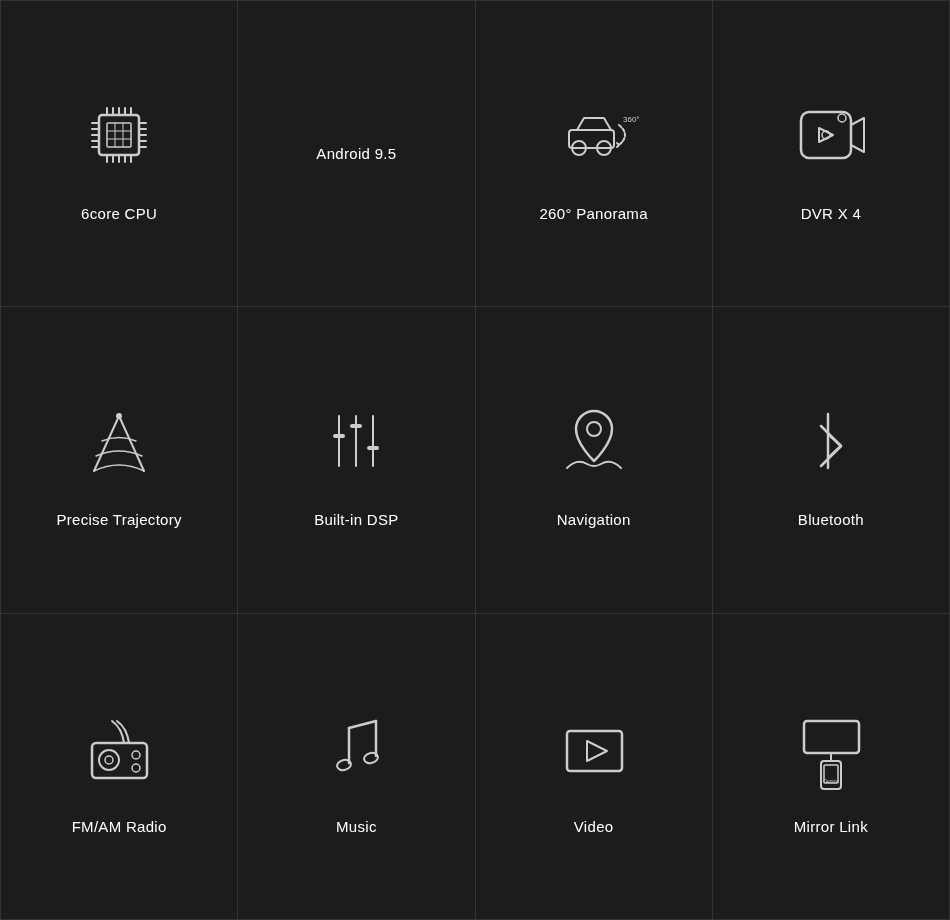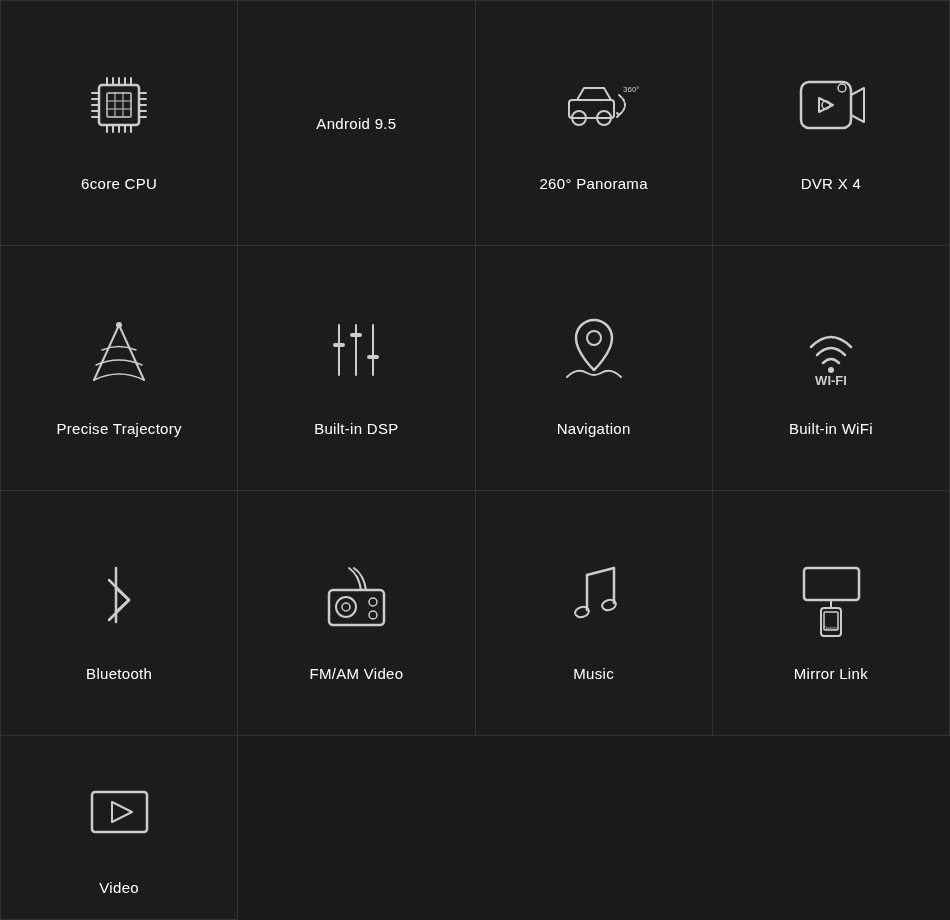--- a/index.html
+++ b/index.html
@@ -192,35 +192,20 @@
 
         <path d="M45,15 C35,15 27,23 27,33 C27,48 45,65 45,65 C45,65 63,48 63,33 C63,23 55,15 45,15 Z" stroke-width="2.5"></path>
         <circle cx="45" cy="33" r="7" stroke-width="2"></circle>
 
         <path d="M18,72 Q28,62 38,68 Q45,72 52,68 Q62,62 72,72" stroke-width="2" fill="none"></path>
       </svg>
     </div>
     <span class="label">Navigation</span>
   </div>
 
-  <div class="cell">
-    <div class="icon-area">
-      <svg width="90" height="90" viewBox="0 0 90 90">
-
-        <path d="M25,42 Q45,22 65,42" stroke-width="2.5" fill="none"></path>
-        <path d="M31,50 Q45,36 59,50" stroke-width="2.5" fill="none"></path>
-        <path d="M37,58 Q45,50 53,58" stroke-width="2.5" fill="none"></path>
-
-        <circle cx="45" cy="65" r="3" fill="#cccccc" stroke="none"></circle>
-
-        <text x="45" y="80" text-anchor="middle" fill="#cccccc" stroke="none" font-size="13" font-family="Arial" font-weight="bold">WI-FI</text>
-      </svg>
-    </div>
-    <span class="label">Built-in WiFi</span>
-  </div>
 
   <div class="cell">
     <div class="icon-area">
       <svg width="90" height="90" viewBox="0 0 90 90">
 
         <polyline points="35,30 55,50 42,62" stroke-width="2.5" fill="none"></polyline>
         <polyline points="35,70 55,50 42,38" stroke-width="2.5" fill="none"></polyline>
         <line x1="42" y1="18" x2="42" y2="72" stroke-width="2.5"></line>
       </svg>
     </div>
@@ -236,21 +221,21 @@
         <circle cx="35" cy="57" r="10" stroke-width="2"></circle>
         <circle cx="35" cy="57" r="4" stroke-width="1.5"></circle>
 
         <path d="M50,40 Q48,25 38,18" stroke-width="2"></path>
         <path d="M55,40 Q53,25 43,18" stroke-width="2"></path>
 
         <circle cx="62" cy="52" r="4" stroke-width="1.5"></circle>
         <circle cx="62" cy="65" r="4" stroke-width="1.5"></circle>
       </svg>
     </div>
-    <span class="label">FM/AM Video</span>
+    <span class="label">FM/AM Radio</span>
   </div>
 
   <div class="cell">
     <div class="icon-area">
       <svg width="90" height="90" viewBox="0 0 90 90">
 
         <line x1="38" y1="25" x2="65" y2="18" stroke-width="2.5"></line>
         <line x1="38" y1="25" x2="38" y2="60" stroke-width="2.5"></line>
         <line x1="65" y1="18" x2="65" y2="53" stroke-width="2.5"></line>
 
@@ -258,39 +243,39 @@
         <ellipse cx="60" cy="55" rx="7" ry="5" transform="rotate(-15,60,55)" stroke-width="2"></ellipse>
       </svg>
     </div>
     <span class="label">Music</span>
   </div>
 
   <div class="cell">
     <div class="icon-area">
       <svg width="90" height="90" viewBox="0 0 90 90">
 
+        <rect x="18" y="28" width="55" height="40" rx="3" stroke-width="2.5"></rect>
+
+        <polygon points="38,38 38,58 58,48" stroke-width="2" fill="none"></polygon>
+      </svg>
+    </div>
+    <span class="label">Video</span>
+  </div>
+
+  <div class="cell">
+    <div class="icon-area">
+      <svg width="90" height="90" viewBox="0 0 90 90">
+
         <rect x="18" y="18" width="55" height="32" rx="3" stroke-width="2.5"></rect>
 
         <rect x="35" y="58" width="20" height="28" rx="3" stroke-width="2"></rect>
 
         <rect x="38" y="62" width="14" height="18" rx="1" stroke-width="1.5"></rect>
 
         <line x1="45" y1="50" x2="45" y2="58" stroke-width="2"></line>
 
         <text x="45" y="80" text-anchor="middle" fill="#cccccc" stroke="none" font-size="5" font-family="Arial">Oenice</text>
       </svg>
     </div>
     <span class="label">Mirror Link</span>
   </div>
 
-  <div class="cell">
-    <div class="icon-area">
-      <svg width="90" height="90" viewBox="0 0 90 90">
-
-        <rect x="18" y="28" width="55" height="40" rx="3" stroke-width="2.5"></rect>
-
-        <polygon points="38,38 38,58 58,48" stroke-width="2" fill="none"></polygon>
-      </svg>
-    </div>
-    <span class="label">Video</span>
-  </div>
-
 </div>
 
 </body></html>

